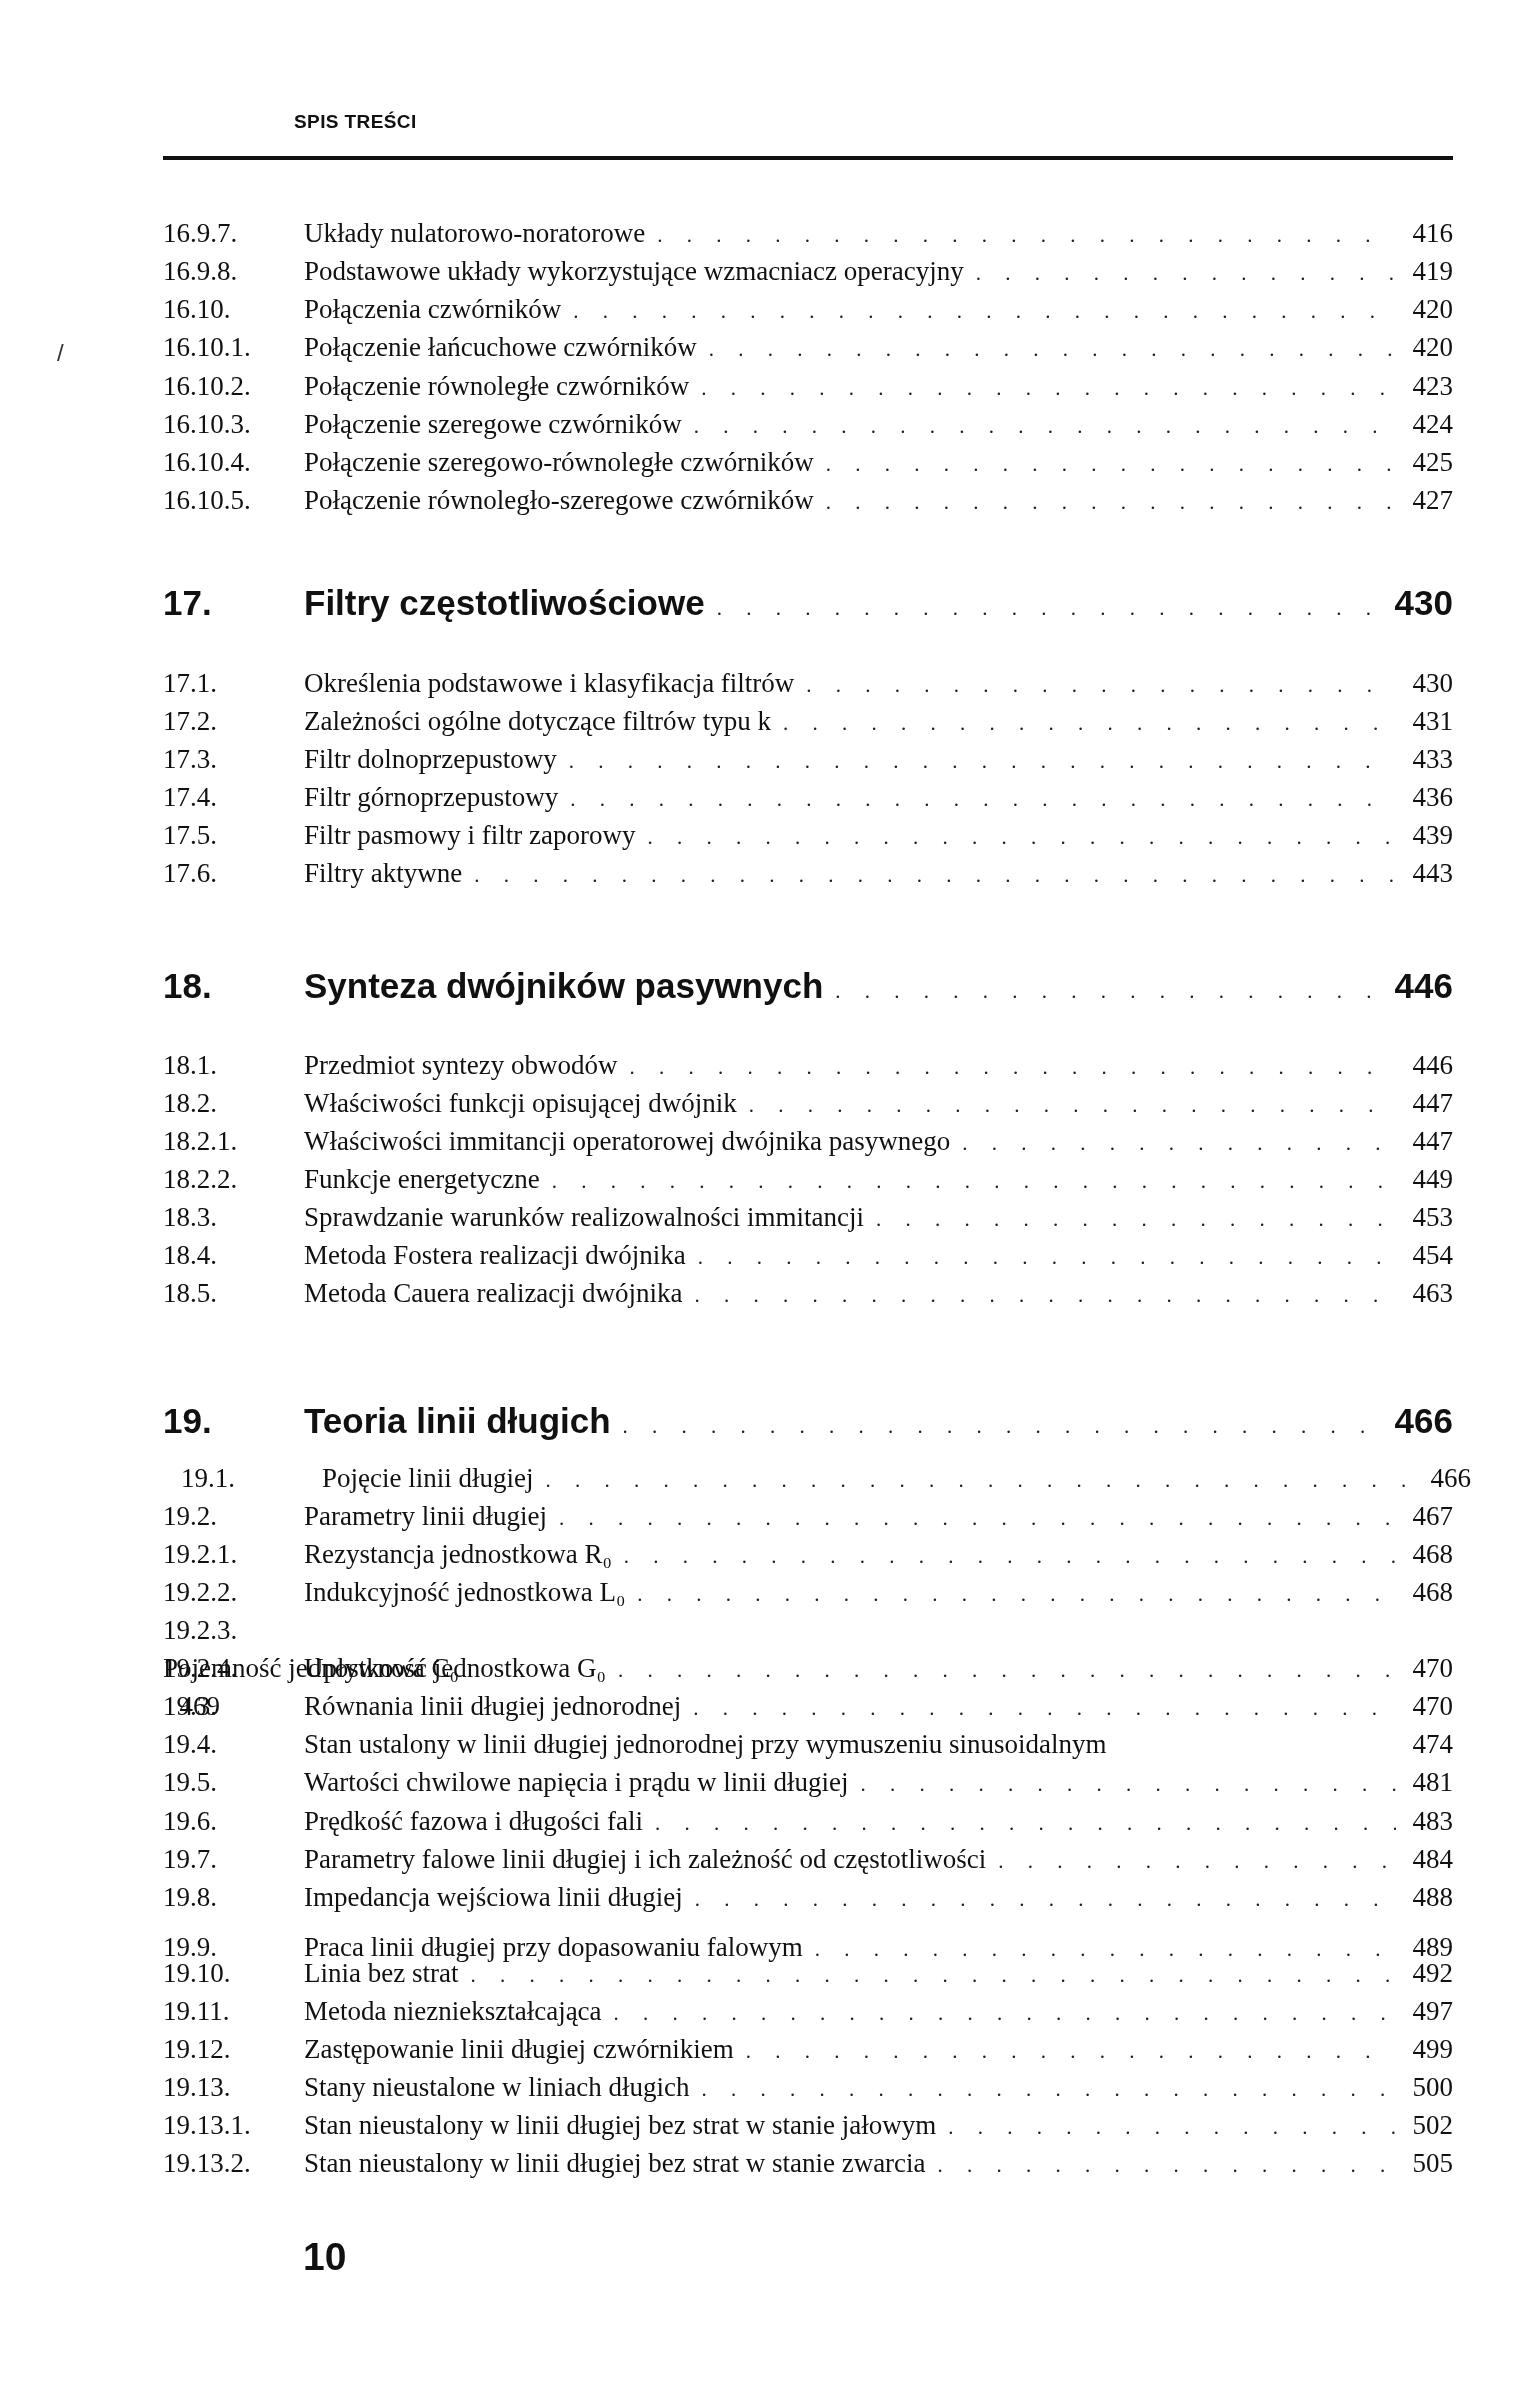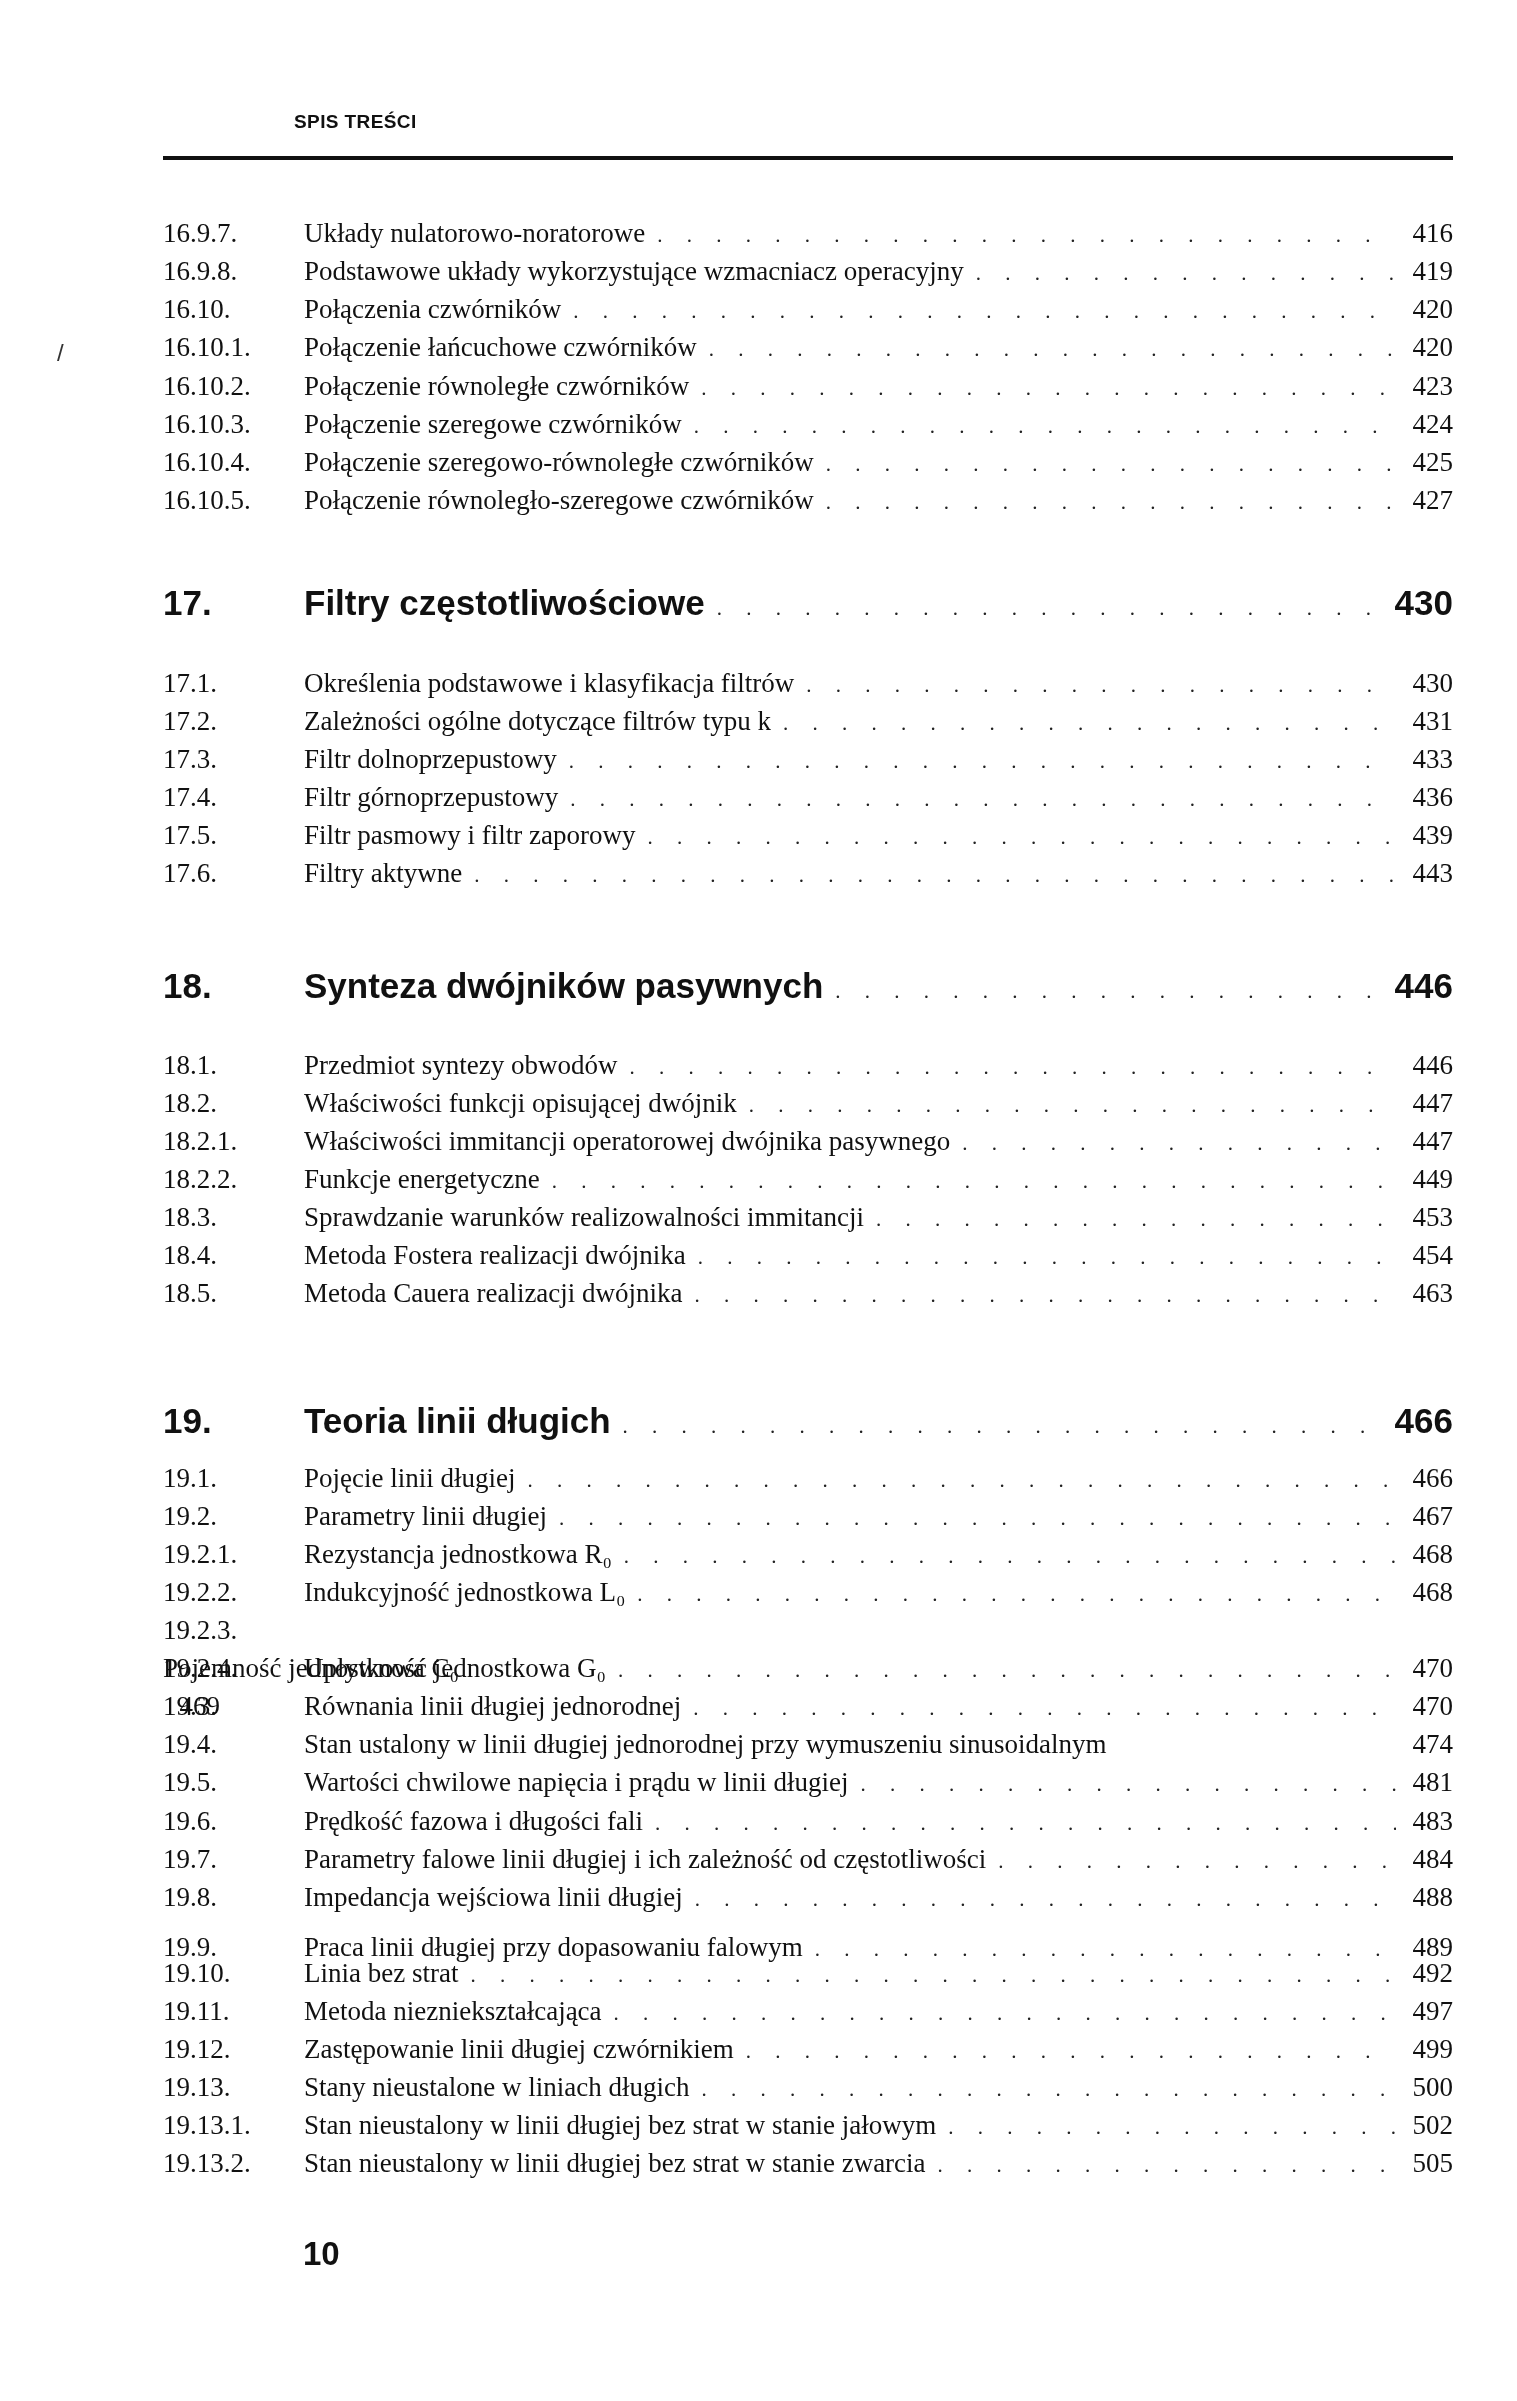--- a/index.html
+++ b/index.html
@@ -10,21 +10,21 @@
   .row .num { width: 141px; flex: none; }
   .row .title { flex: none; white-space: nowrap; padding-right: 12px; }
   .row .dots { flex: 1 1 auto; overflow: hidden; white-space: nowrap; letter-spacing: 9.5px; color: #222; font-size: 21px; }
   .row .page { flex: none; text-align: right; padding-left: 12px; min-width: 45px; }
   .row.nodots .title { flex: 1 1 auto; text-align: justify; }
   .chapter { position: absolute; left: 163px; width: 1290px; height: 48px; display: flex; align-items: baseline; font-family: "Liberation Sans", sans-serif; font-weight: bold; font-size: 35px; line-height: 48px; }
   .chapter .num { width: 141px; flex: none; }
   .chapter .title { flex: none; white-space: nowrap; padding-right: 12px; }
   .chapter .dots { flex: 1 1 auto; overflow: hidden; white-space: nowrap; letter-spacing: 9.5px; font-family: "Liberation Serif", serif; font-weight: normal; font-size: 21px; color: #222; }
   .chapter .page { flex: none; padding-left: 10.4px; }
-  .footer-page { position: absolute; left: 303px; top: 2235px; font-family: "Liberation Sans", sans-serif; font-weight: bold; font-size: 33px; }
+  .footer-page { position: absolute; left: 303px; top: 2235px; font-family: "Liberation Sans", sans-serif; font-weight: bold; font-size: 39px; }
   .mark { position: absolute; font-family: "Liberation Sans", sans-serif; font-size: 24px; color: #333; }
 </style>
 </head>
 <body>
 
 <div class="page-header">SPIS TREŚCI</div>
 <div class="rule"></div>
 
 <div id="toc">
     <div class="row" style="top: 214px;">
@@ -164,21 +164,21 @@
       <span class="title">Metoda Cauera realizacji dwójnika</span>
       <span class="dots">. . . . . . . . . . . . . . . . . . . . . . . . . . . . . . . . . . . . . . . . . . . . . . . . . . . . . . . . . . . . . . . . . . . . . . . . . . . . . . . . . . . . . . . . . . .</span>
       <span class="page">463</span>
     </div>
     <div class="chapter" style="top: 1374px; margin-top: 23px;">
       <span class="num">19.</span>
       <span class="title">Teoria linii długich</span>
       <span class="dots">. . . . . . . . . . . . . . . . . . . . . . . . . . . . . . . . . . . . . . . . . . . . . . . . . . . . . . . . . . . . . . . . . . . . . . . . . . . . . . . . . . . . . . . . . . .</span>
       <span class="page">466</span>
     </div>
-    <div class="row" style="top: 1459px;">
+    <div class="row" style="top: 1459px; margin-left: 18px;">
       <span class="num">19.1.</span>
       <span class="title">Pojęcie linii długiej</span>
       <span class="dots">. . . . . . . . . . . . . . . . . . . . . . . . . . . . . . . . . . . . . . . . . . . . . . . . . . . . . . . . . . . . . . . . . . . . . . . . . . . . . . . . . . . . . . . . . . .</span>
       <span class="page">466</span>
     </div>
     <div class="row" style="top: 1497px;">
       <span class="num">19.2.</span>
       <span class="title">Parametry linii długiej</span>
       <span class="dots">. . . . . . . . . . . . . . . . . . . . . . . . . . . . . . . . . . . . . . . . . . . . . . . . . . . . . . . . . . . . . . . . . . . . . . . . . . . . . . . . . . . . . . . . . . .</span>
       <span class="page">467</span>

